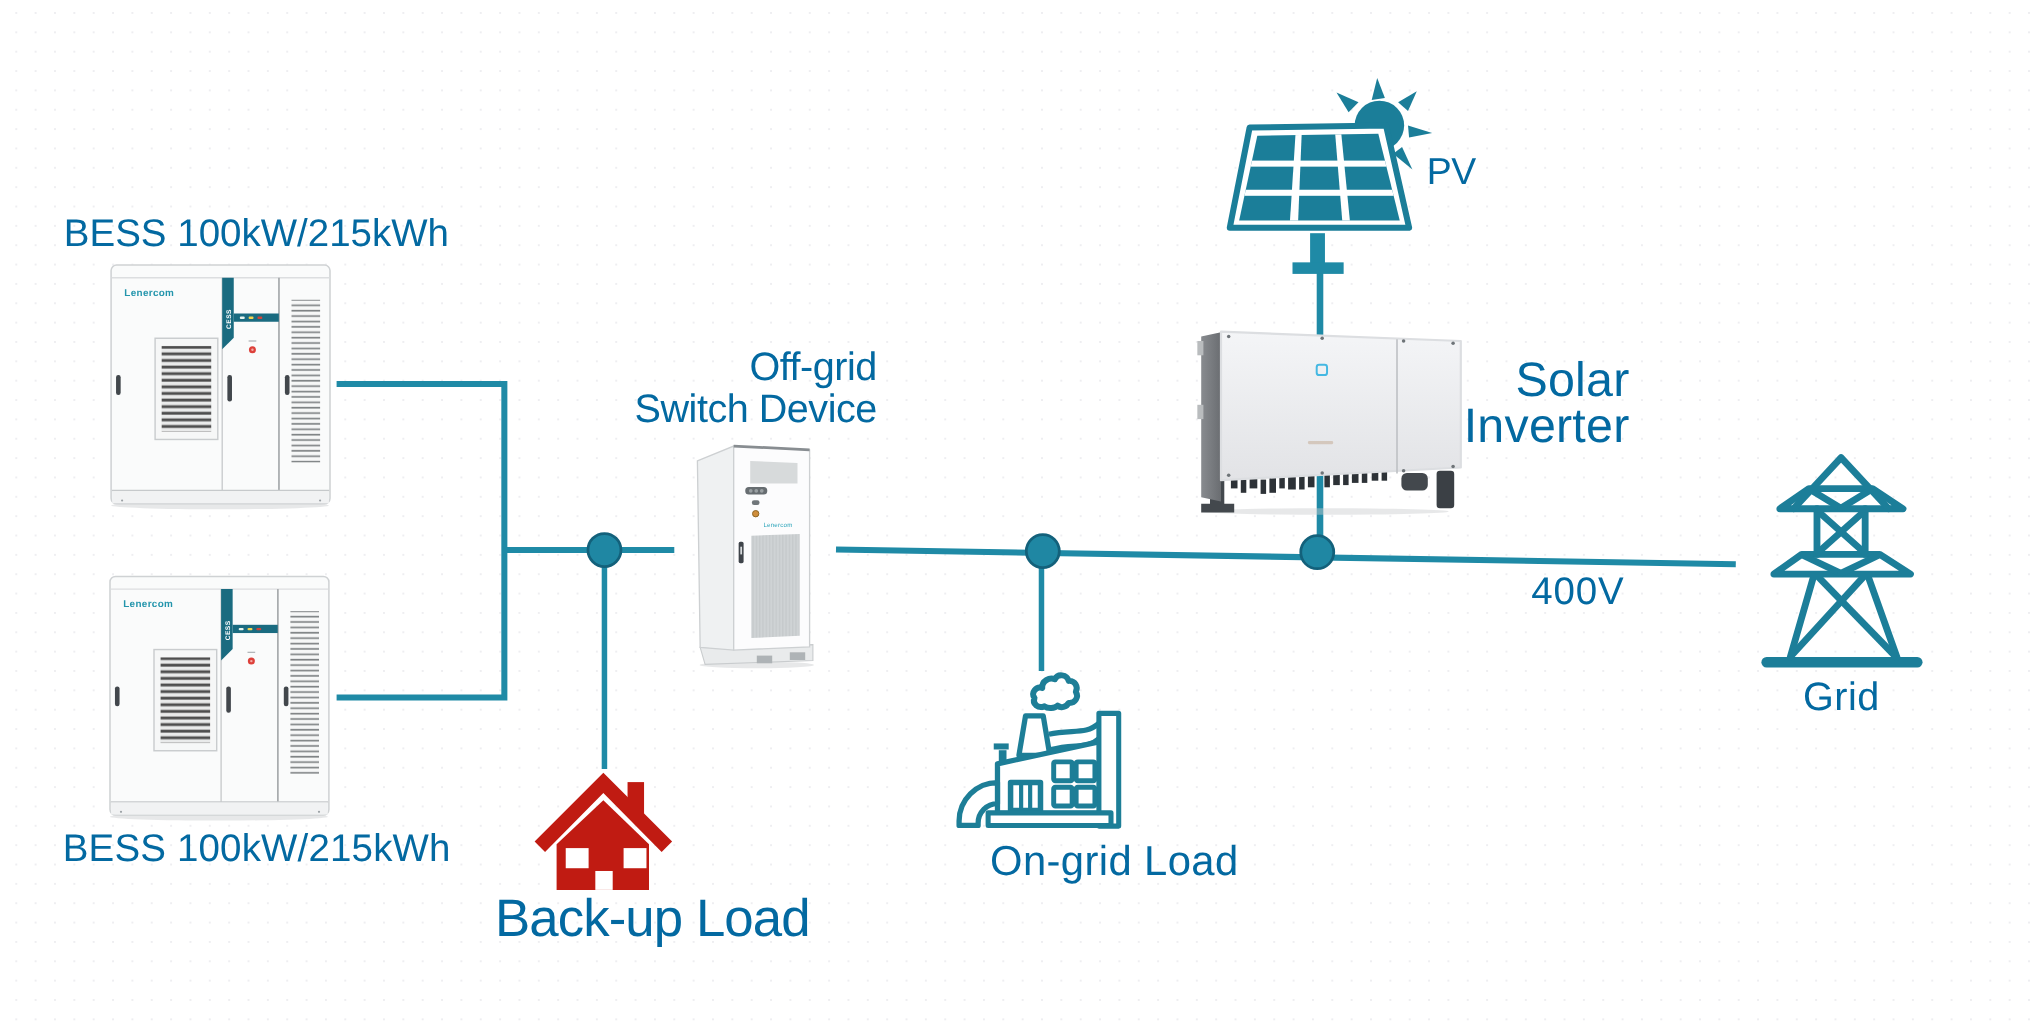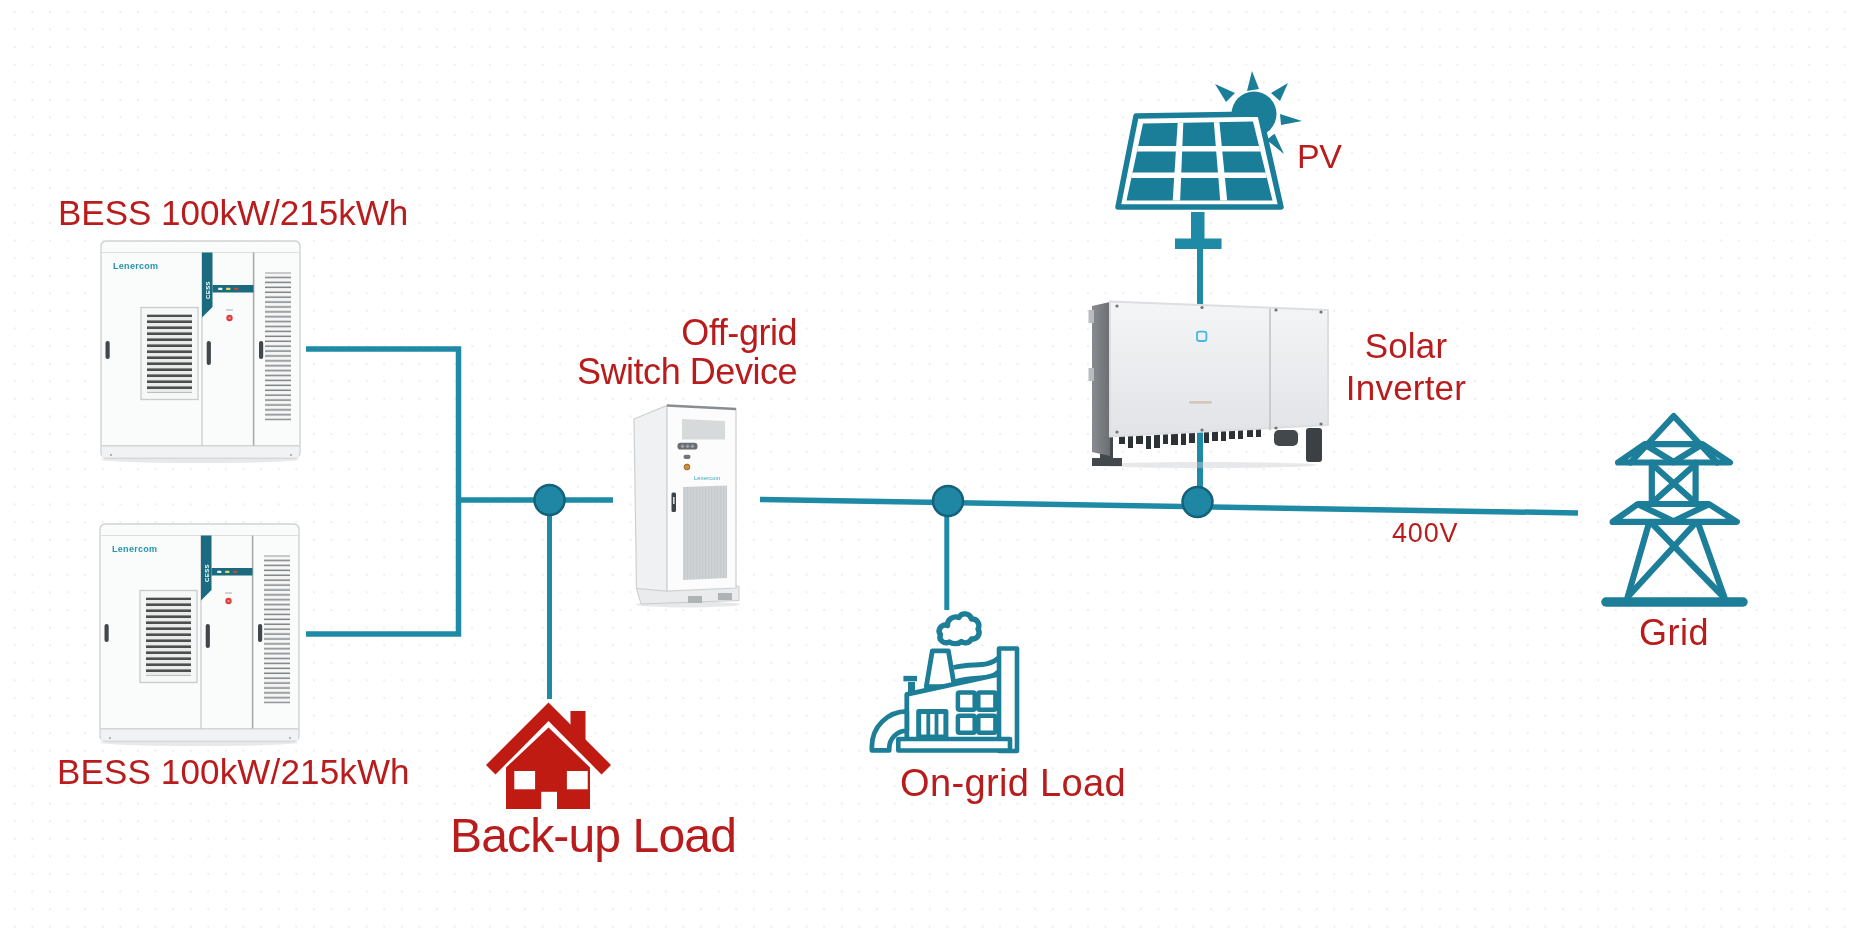--- a/index.html
+++ b/index.html
@@ -2,31 +2,31 @@
 <html><head>
 <meta charset="utf-8">
 <style>
   html,body{margin:0;padding:0;}
   body{width:1849px;height:941px;position:relative;overflow:hidden;
        font-family:"Liberation Sans",sans-serif;
        background:#ffffff;
        background-image:radial-gradient(circle, #eeeef1 1px, rgba(255,255,255,0) 1.25px);
        background-size:17.6px 17.6px;
        background-position:6px 3px;}
-  .lbl{position:absolute;color:#b91c1c;white-space:nowrap;}
+  .lbl{position:absolute;color:#0369a1;white-space:nowrap;}
 </style>
 </head>
 <body>
 
 <div class="lbl" style="left:58px;top:192.8px;font-size:35px;">BESS 100kW/215kWh</div>
 <div class="lbl" style="left:57px;top:751.8px;font-size:35px;letter-spacing:0.15px;">BESS 100kW/215kWh</div>
 <div class="lbl" style="left:687px;top:313.2px;font-size:36px;text-align:right;transform:translateX(-50%);line-height:39px;letter-spacing:-0.45px;">Off-grid<br>Switch Device</div>
 <div class="lbl" style="left:1297px;top:136.9px;font-size:34px;letter-spacing:-0.4px;">PV</div>
-<div class="lbl" style="left:1406px;top:325.3px;font-size:35px;text-align:center;transform:translateX(-50%);line-height:42px;letter-spacing:0.2px;">Solar<br>Inverter</div>
-<div class="lbl" style="left:1392px;top:518.1px;font-size:27px;letter-spacing:0.8px;">400V</div>
+<div class="lbl" style="left:1406px;top:325.3px;font-size:44px;text-align:right;transform:translateX(-50%);line-height:42px;letter-spacing:0.2px;">Solar<br>Inverter</div>
+<div class="lbl" style="left:1392px;top:518.1px;font-size:35px;letter-spacing:0.8px;">400V</div>
 <div class="lbl" style="left:1639px;top:612px;font-size:36px;letter-spacing:0.5px;text-align:center;">Grid</div>
 <div class="lbl" style="left:450px;top:807.6px;font-size:48px;letter-spacing:-0.85px;">Back-up Load</div>
 <div class="lbl" style="left:854px;top:761.8px;font-size:38px;letter-spacing:0.35px;margin-left:46px;">On-grid Load</div>
 
 <svg width="1849" height="941" viewBox="0 0 1849 941" style="position:absolute;left:0;top:0;">
 
   <g stroke="#1f8aa6" fill="none">
     <path d="M306,349 L458.5,349 L458.5,634 L306,634" stroke-width="5.5"></path>
     <path d="M458.5,500 H613" stroke-width="5.5"></path>
     <path d="M760,499.5 L1578,513" stroke-width="5.5"></path>

